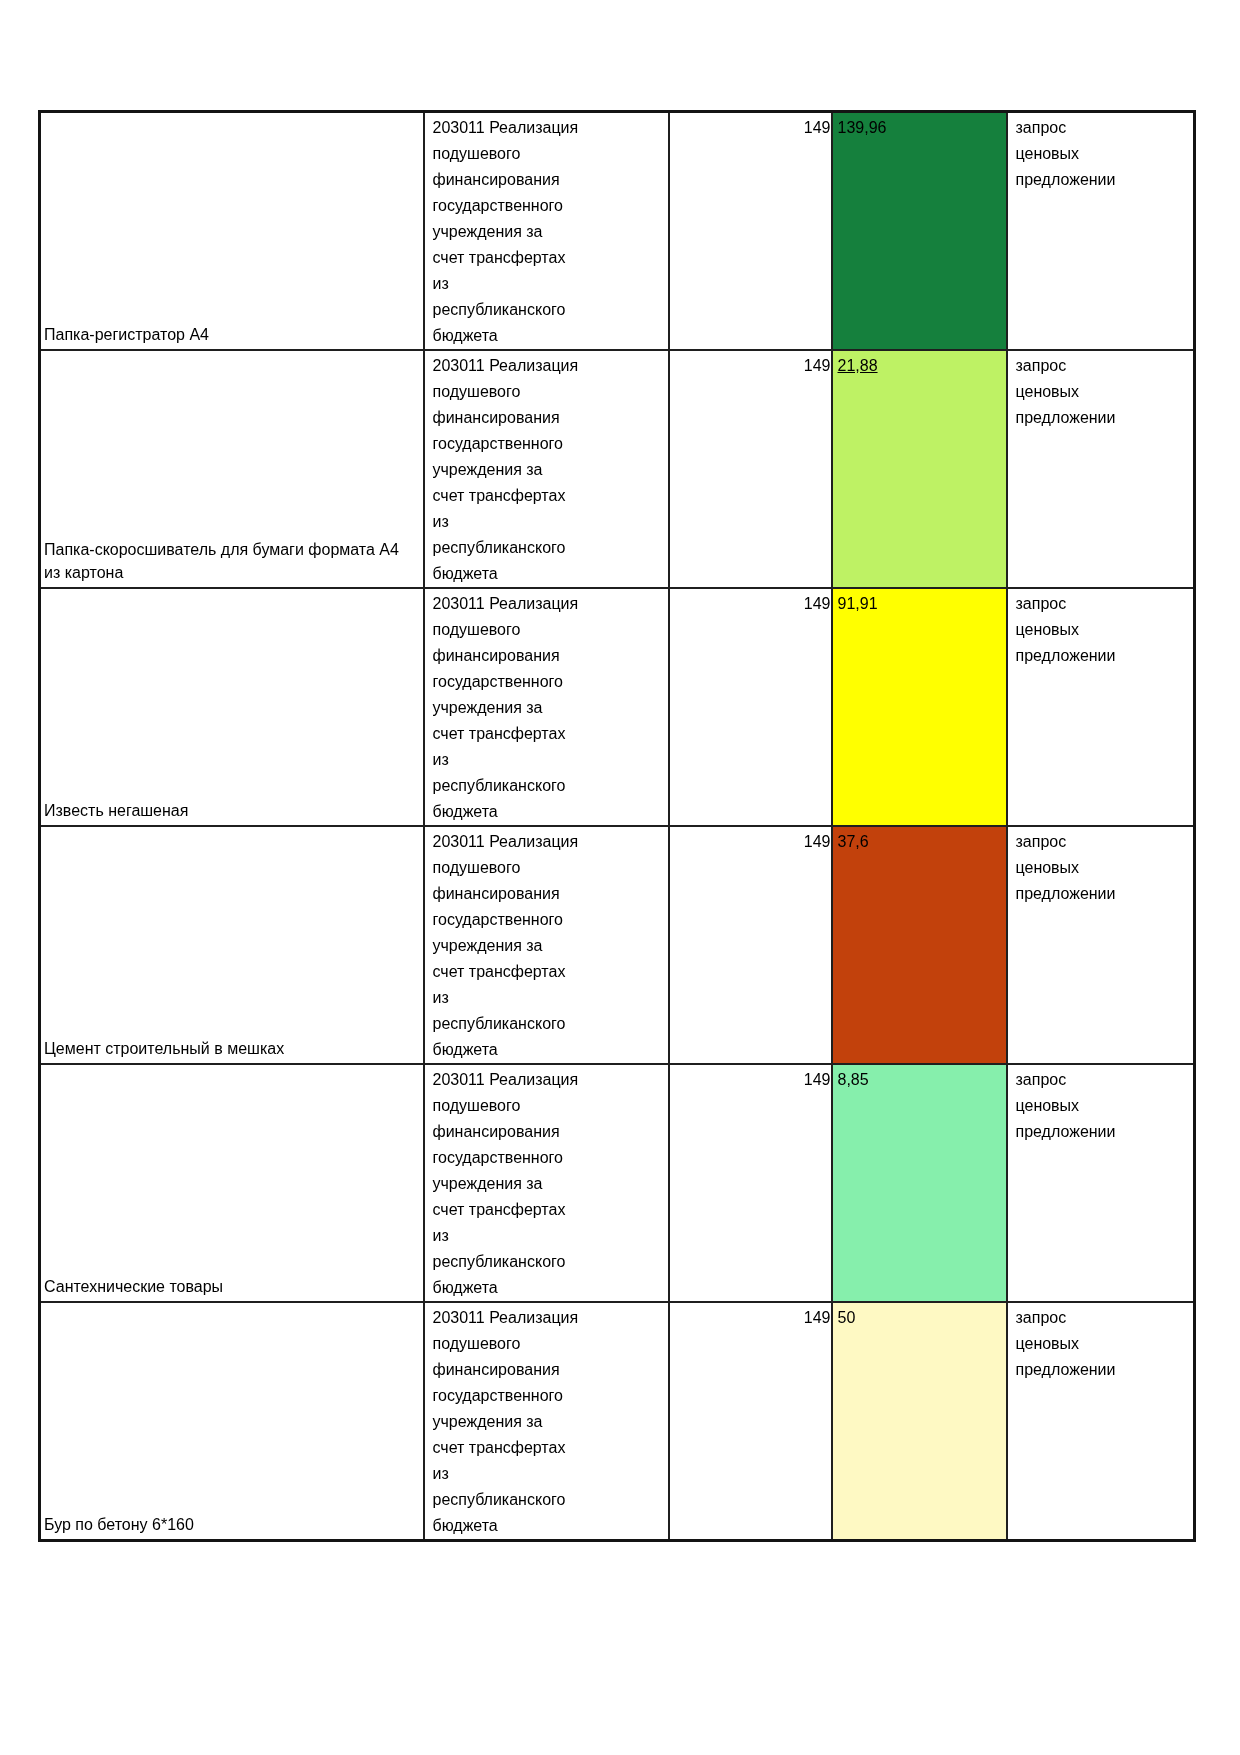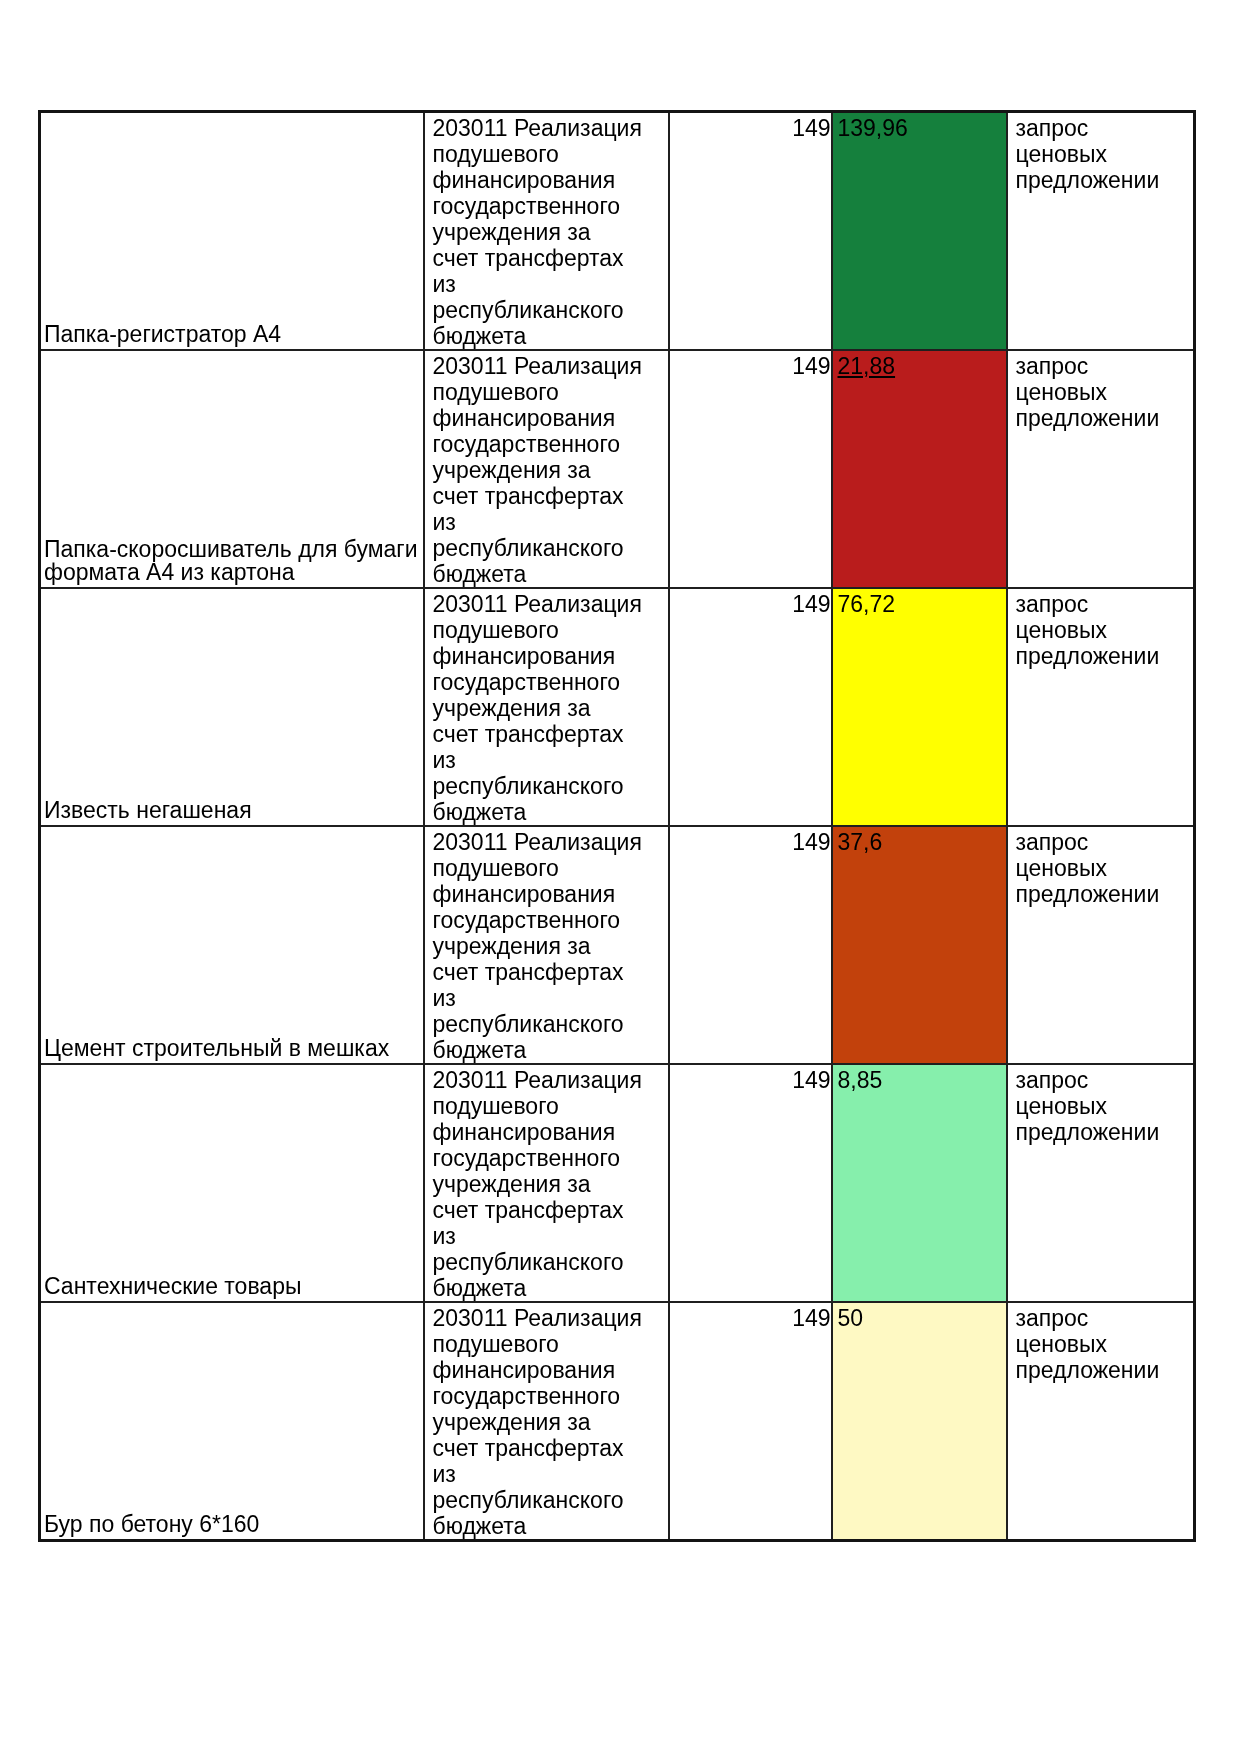--- a/index.html
+++ b/index.html
@@ -22,21 +22,21 @@
     position: absolute;
     left: 38px;
     top: 110px;
     border-collapse: collapse;
     table-layout: fixed;
     border: 3px solid #141414;
   }
   table.doc-table td {
     border: 2px solid #1f1f1f;
     overflow: hidden;
-    font-size: 23px;
+    font-size: 16px;
   }
   tr.doc-row { height: 235px; }
   td.item-cell {
     vertical-align: bottom;
     text-align: left;
     padding: 0 4px 3px 3px;
     line-height: 23px;
   }
   td.desc-cell {
     vertical-align: top;
@@ -100,38 +100,38 @@
         <td class="desc-cell">203011 Реализация
 подушевого
 финансирования
 государственного
 учреждения за
 счет трансфертах
 из
 республиканского
 бюджета</td>
         <td class="qty-cell">149</td>
-        <td class="price-cell" style="background: #b91c1c; text-decoration: underline;">21,88</td>
+        <td class="price-cell" style="background: #bef264; text-decoration: underline;">21,88</td>
         <td class="method-cell">запрос
 ценовых
 предложении</td>
       </tr>
       <tr class="doc-row">
         <td class="item-cell">Известь негашеная</td>
         <td class="desc-cell">203011 Реализация
 подушевого
 финансирования
 государственного
 учреждения за
 счет трансфертах
 из
 республиканского
 бюджета</td>
         <td class="qty-cell">149</td>
-        <td class="price-cell" style="background: rgb(255, 255, 0);">76,72</td>
+        <td class="price-cell" style="background: rgb(255, 255, 0);">91,91</td>
         <td class="method-cell">запрос
 ценовых
 предложении</td>
       </tr>
       <tr class="doc-row">
         <td class="item-cell">Цемент строительный в мешках</td>
         <td class="desc-cell">203011 Реализация
 подушевого
 финансирования
 государственного

